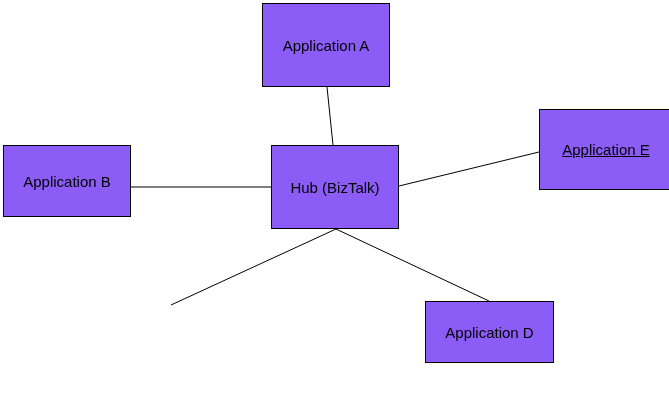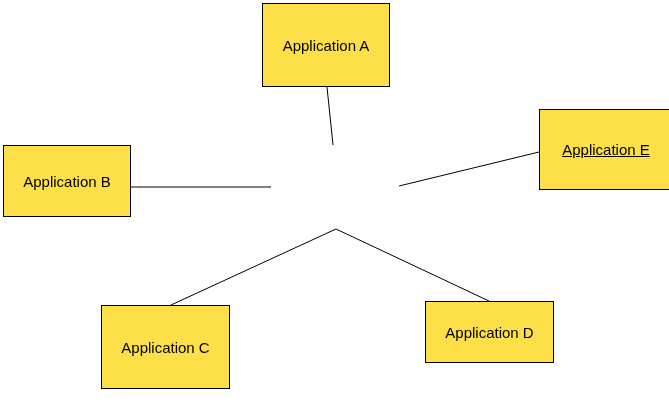--- a/index.html
+++ b/index.html
@@ -19,21 +19,21 @@
     position: absolute;
     left: 0;
     top: 0;
     width: 669px;
     height: 410px;
   }
   .node {
     position: absolute;
     box-sizing: border-box;
     border: 1px solid #000000;
-    background: #fde047;
+    background: #8b5cf6;
     display: flex;
     align-items: center;
     justify-content: center;
     font-size: 15px;
     color: #000000;
     white-space: nowrap;
   }
   .node-app-a { left: 262px; top: 3px;   width: 128px; height: 84px; }
   .node-app-b { left: 3px;   top: 145px; width: 128px; height: 72px; }
   .node-hub   { left: 271px; top: 145px; width: 128px; height: 84px; }
@@ -55,26 +55,26 @@
   </svg>
 
   <div class="node node-app-a">
     <span>Application A</span>
   </div>
 
   <div class="node node-app-b">
     <span>Application B</span>
   </div>
 
+  <div class="node node-hub">
+    <span>Hub (BizTalk)</span>
+  </div>
 
   <div class="node node-app-e">
     <span>Application E</span>
   </div>
 
-  <div class="node node-app-c">
-    <span>Application C</span>
-  </div>
 
   <div class="node node-app-d">
     <span>Application D</span>
   </div>
 
 </div>
 
 </body></html>

